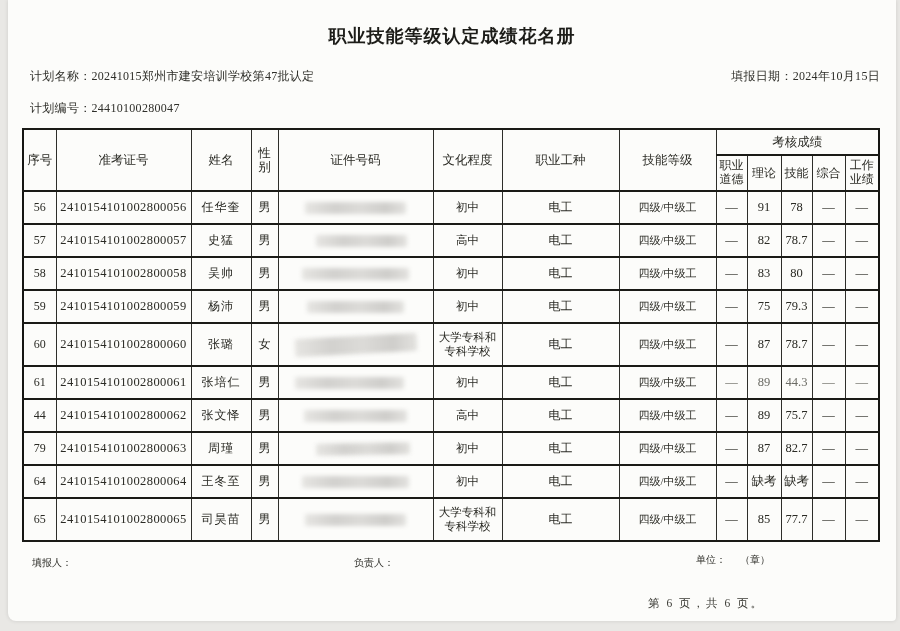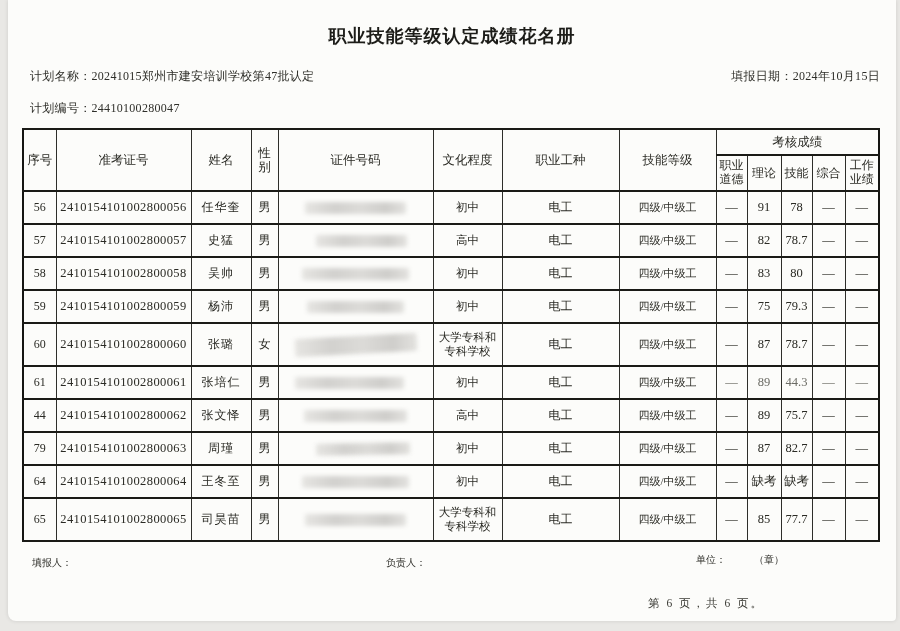--- a/index.html
+++ b/index.html
@@ -60,22 +60,22 @@
   tbody tr:nth-child(5) .blur{width:80%;height:18px;transform:rotate(-3deg);}
   tbody tr:nth-child(6) .blur{width:72%;transform:translateX(-6px);}
   tbody tr:nth-child(7) .blur{width:68%;}
   tbody tr:nth-child(8) .blur{width:62%;transform:translateX(8px) rotate(-1deg);}
   tbody tr:nth-child(9) .blur{width:70%;}
   tbody tr:nth-child(10) .blur{width:66%;}
   tbody tr:nth-child(6) td.c-score, tbody tr:nth-child(6) td.c-ethics{color:#6b6b64;}
 
   .footer-item{position:absolute;font-size:10px;color:#2e2e29;white-space:nowrap;}
   .f-filler{left:24px;top:556px;}
-  .f-manager{left:346px;top:556px;margin-left:32px;}
-  .f-unit{left:688px;top:553px;display:flex;gap:28px;justify-content:flex-end;}
+  .f-manager{left:346px;top:556px;}
+  .f-unit{left:688px;top:553px;display:flex;gap:14px;justify-content:flex-end;}
   .f-page{left:640px;top:596px;font-size:11.5px;letter-spacing:2px;color:#3a3a34;}
 </style>
 </head>
 <body>
 
 <div class="page">
 
   <div class="title">职业技能等级认定成绩花名册</div>
 
   <div class="meta-line m-plan-name"><span>计划名称：</span><span>20241015郑州市建安培训学校第47批认定</span></div>

